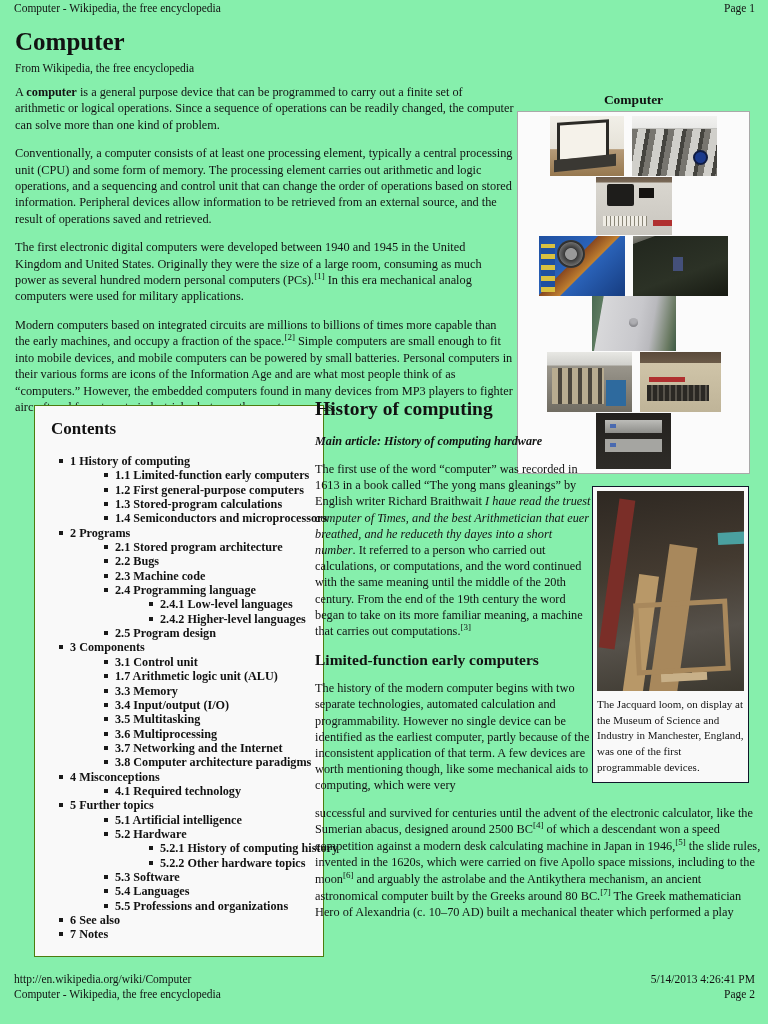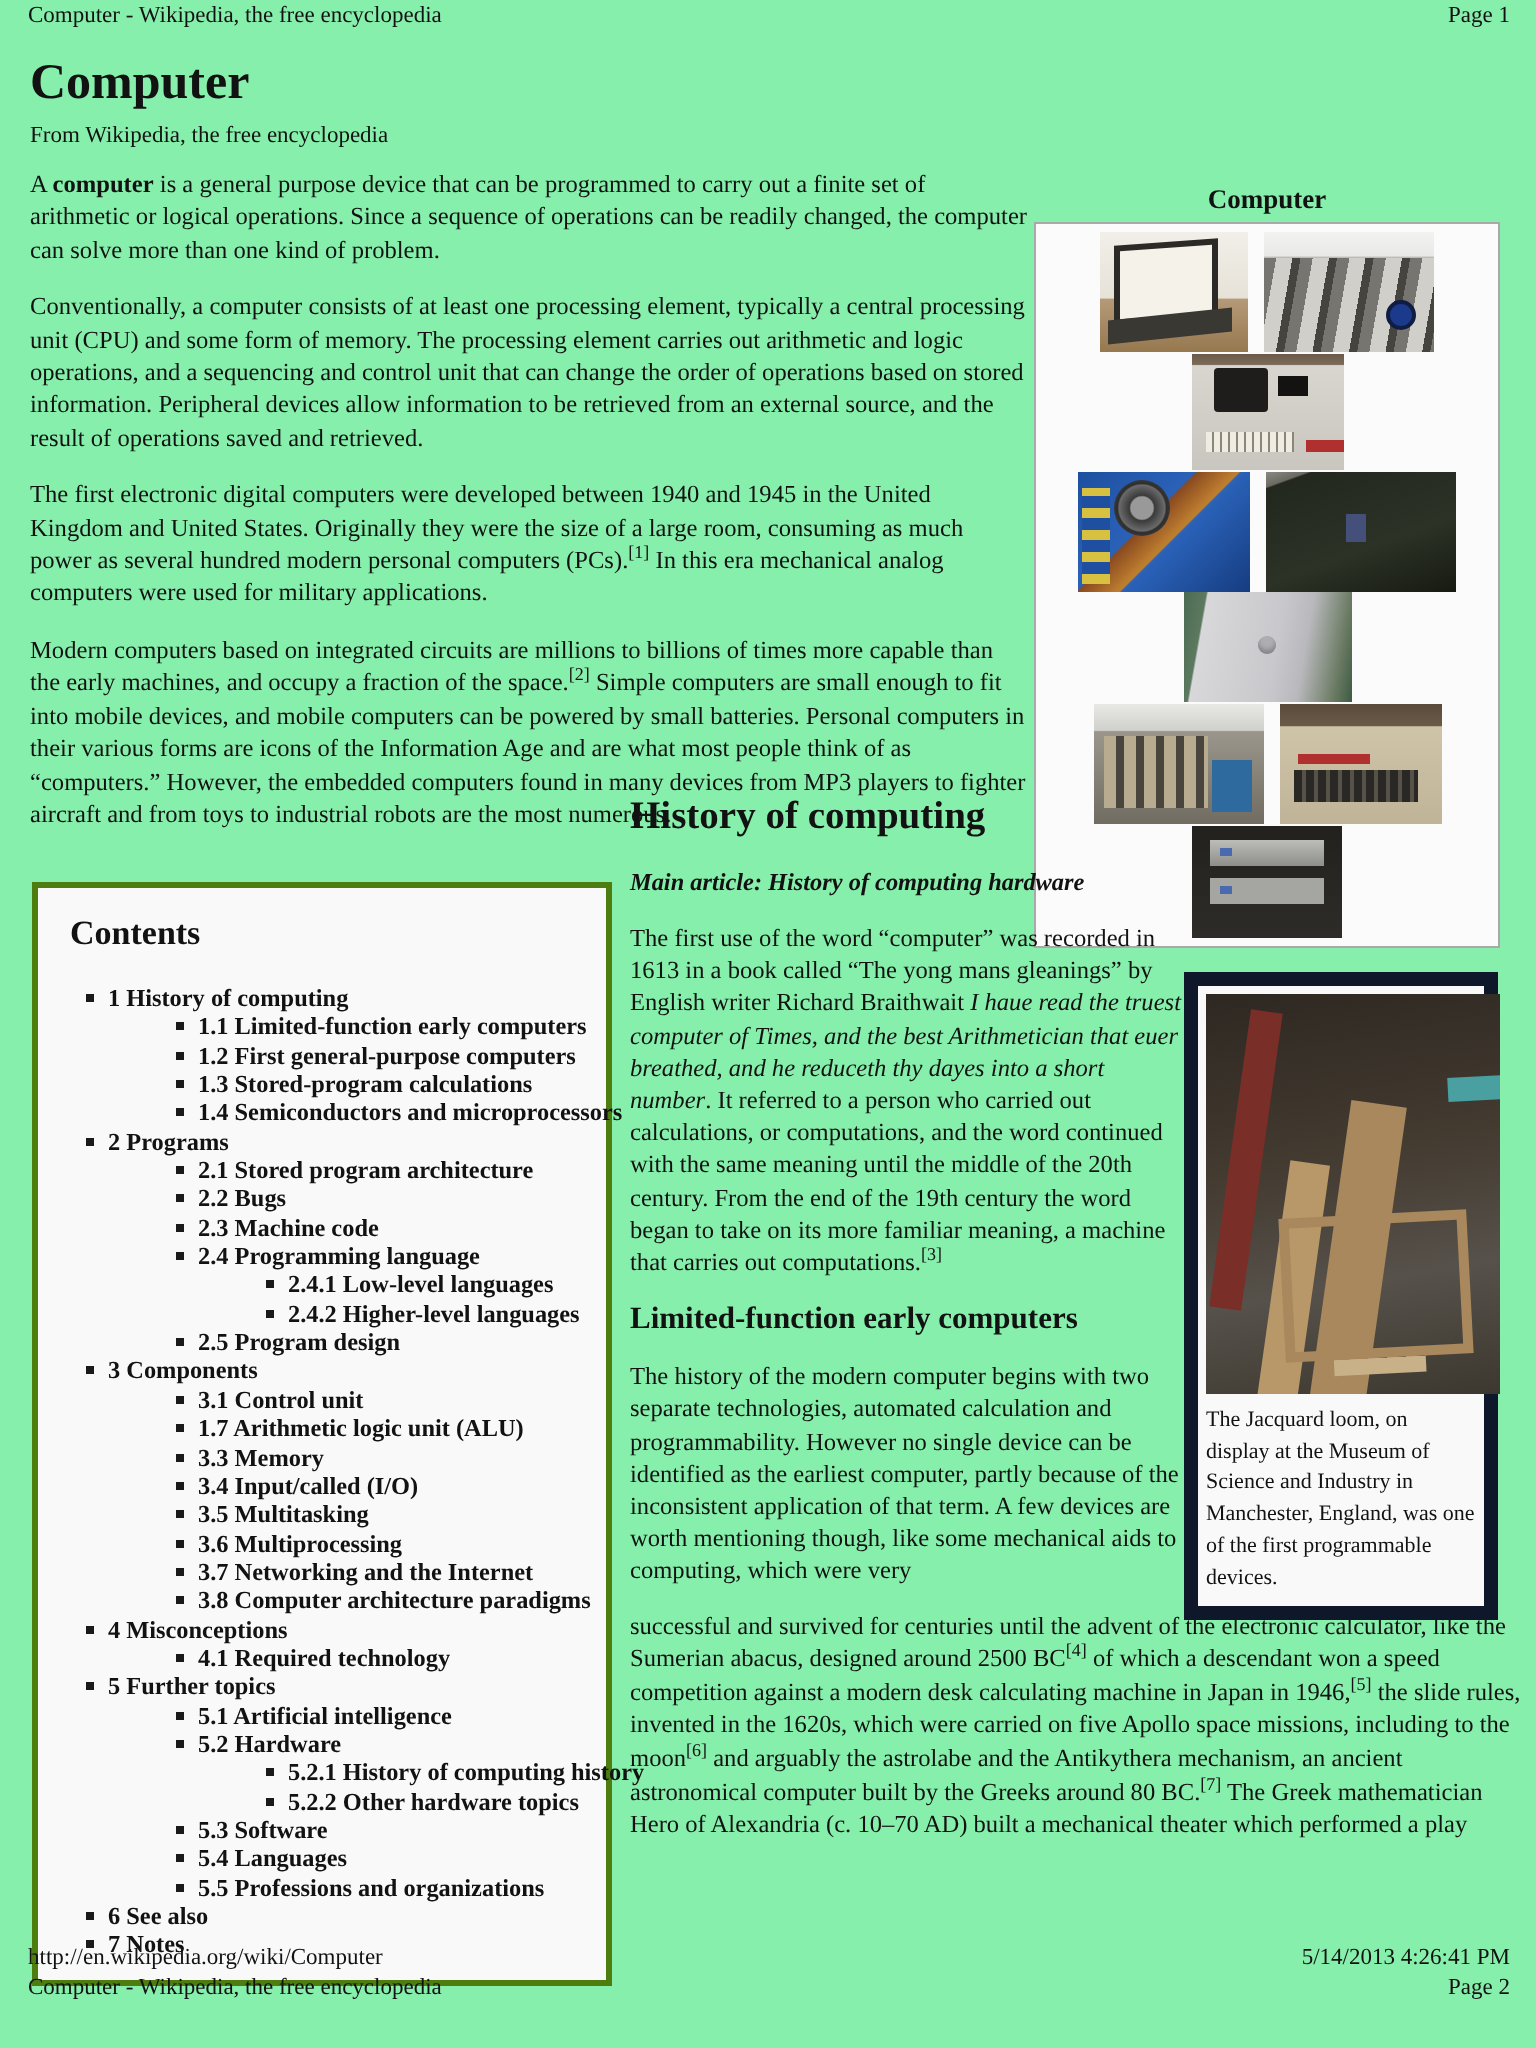--- a/index.html
+++ b/index.html
@@ -48,43 +48,43 @@
   .tile-mainframe::before{content:"";position:absolute;left:5px;top:16px;width:52px;height:36px;background:repeating-linear-gradient(90deg,#b8ac90 0 6px,#4a453c 6px 10px);}
   .tile-mainframe::after{content:"";position:absolute;right:6px;bottom:6px;width:20px;height:26px;background:#2e6a9e;}
   .tile-vintage{width:81px;height:60px;background:linear-gradient(180deg,#5a4a3a 0%,#6a5a48 18%,#cfc4a8 19%,#bfb498 100%);}
   .tile-vintage::before{content:"";position:absolute;left:7px;bottom:11px;width:62px;height:16px;background:repeating-linear-gradient(90deg,#2a2824 0 4px,#56524a 4px 6px);}
   .tile-vintage::after{content:"";position:absolute;left:9px;bottom:30px;width:36px;height:5px;background:#b03030;}
   .tile-rack{width:75px;height:56px;background:linear-gradient(180deg,#23211e 0%,#2e2c28 100%);}
   .tile-rack::before{content:"";position:absolute;left:9px;top:7px;right:9px;height:13px;background:linear-gradient(#bcbcb8,#8e8e8a);box-shadow:0 19px 0 0 #a5a5a1;}
   .tile-rack::after{content:"";position:absolute;left:14px;top:11px;width:6px;height:4px;background:#4a6ab0;box-shadow:0 19px 0 0 #4a6ab0;}
 
   
-  .toc{position:absolute;left:16px;top:405px;width:290px;height:552px;box-sizing:border-box;
-       border:3px solid #4d7c0f;background:#f9f9f9;padding:13px 6px 0 8px;margin-top:36px;}
+  .toc{position:absolute;left:34px;top:405px;width:290px;height:552px;box-sizing:border-box;
+       border:1px solid #4d7c0f;background:#f9f9f9;padding:13px 6px 0 8px;}
   .toc-heading{font-size:17px;font-weight:bold;margin:0 0 15px 8px;}
   .toc ul{list-style:none;margin:0;padding:0;font-size:12.2px;line-height:14.35px;}
   .toc li{white-space:nowrap;font-weight:bold;}
   .toc li::before{content:"";display:inline-block;width:4px;height:4px;background:#1a1a1a;
                   margin-right:7px;vertical-align:2px;}
   .lvl1{margin-left:16px;}
   .lvl2{margin-left:61px;}
   .lvl3{margin-left:106px;}
 
   
   .history{position:absolute;left:315px;top:397px;width:446px;font-size:12.3px;line-height:16.2px;}
   .history h2{font-size:19.5px;font-weight:bold;margin:0 0 13px;line-height:23px;}
   .main-article{font-style:italic;font-weight:bold;font-size:12.2px;line-height:16px;width:240px;margin:0 0 12px;}
   .history p{margin:0 0 11px;}
   .narrow{width:277px;}
   .history h3{font-size:15.5px;font-weight:bold;margin:5px 0 11px;line-height:19px;}
   .wide{width:446px;line-height:16.6px;}
 
   
   .fig{position:absolute;left:592px;top:486px;width:157px;box-sizing:border-box;
-       border:7px solid #0f172a;background:#f9f9f9;padding:4px 4px 6px;}
+       border:1px solid #0f172a;background:#f9f9f9;padding:4px 4px 6px;}
   .fig-photo{position:relative;width:147px;height:200px;overflow:hidden;
              background:linear-gradient(170deg,#2e2822 0%,#433a30 40%,#56514a 70%,#3c382f 100%);}
   .fig-photo::before{content:"";position:absolute;left:12px;top:8px;width:16px;height:150px;background:#7a2e28;
              transform:rotate(8deg);box-shadow:62px 44px 0 6px #a8885c,32px 74px 0 2px #b89868;}
   .fig-photo::after{content:"";position:absolute;left:38px;bottom:18px;width:84px;height:62px;
              border:5px solid #a8885c;transform:rotate(-3deg);box-shadow:0 32px 0 -24px #c8b088,96px -60px 0 -18px #4aa executive0a0;box-shadow:0 32px 0 -24px #c8b088,58px -96px 0 -30px #4aa0a0;}
   .fig-caption{font-size:11px;line-height:15.7px;margin-top:6px;color:#121212;}
 </style>
 </head>
 <body>
@@ -164,21 +164,21 @@
         <li class="lvl2"><span class="toc-num">2.5</span> <span class="toc-label">Program design</span></li>
 
         <li class="lvl1"><span class="toc-num">3</span> <span class="toc-label">Components</span></li>
 
         <li class="lvl2"><span class="toc-num">3.1</span> <span class="toc-label">Control unit</span></li>
 
         <li class="lvl2"><span class="toc-num">1.7</span> <span class="toc-label">Arithmetic logic unit (ALU)</span></li>
 
         <li class="lvl2"><span class="toc-num">3.3</span> <span class="toc-label">Memory</span></li>
 
-        <li class="lvl2"><span class="toc-num">3.4</span> <span class="toc-label">Input/called (I/O)</span></li>
+        <li class="lvl2"><span class="toc-num">3.4</span> <span class="toc-label">Input/output (I/O)</span></li>
 
         <li class="lvl2"><span class="toc-num">3.5</span> <span class="toc-label">Multitasking</span></li>
 
         <li class="lvl2"><span class="toc-num">3.6</span> <span class="toc-label">Multiprocessing</span></li>
 
         <li class="lvl2"><span class="toc-num">3.7</span> <span class="toc-label">Networking and the Internet</span></li>
 
         <li class="lvl2"><span class="toc-num">3.8</span> <span class="toc-label">Computer architecture paradigms</span></li>
 
         <li class="lvl1"><span class="toc-num">4</span> <span class="toc-label">Misconceptions</span></li>

